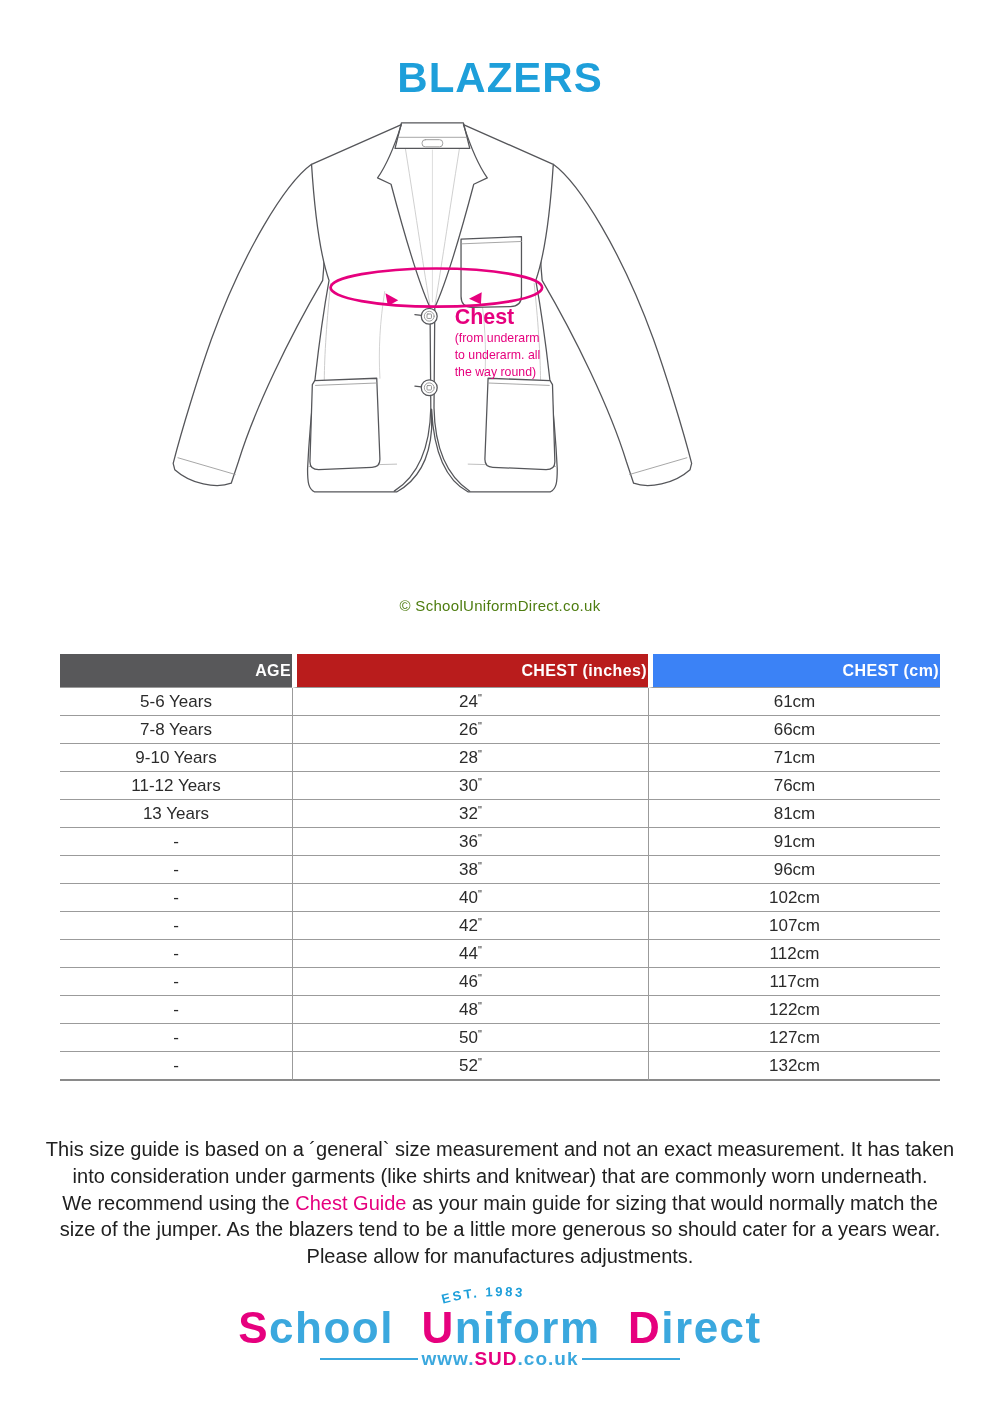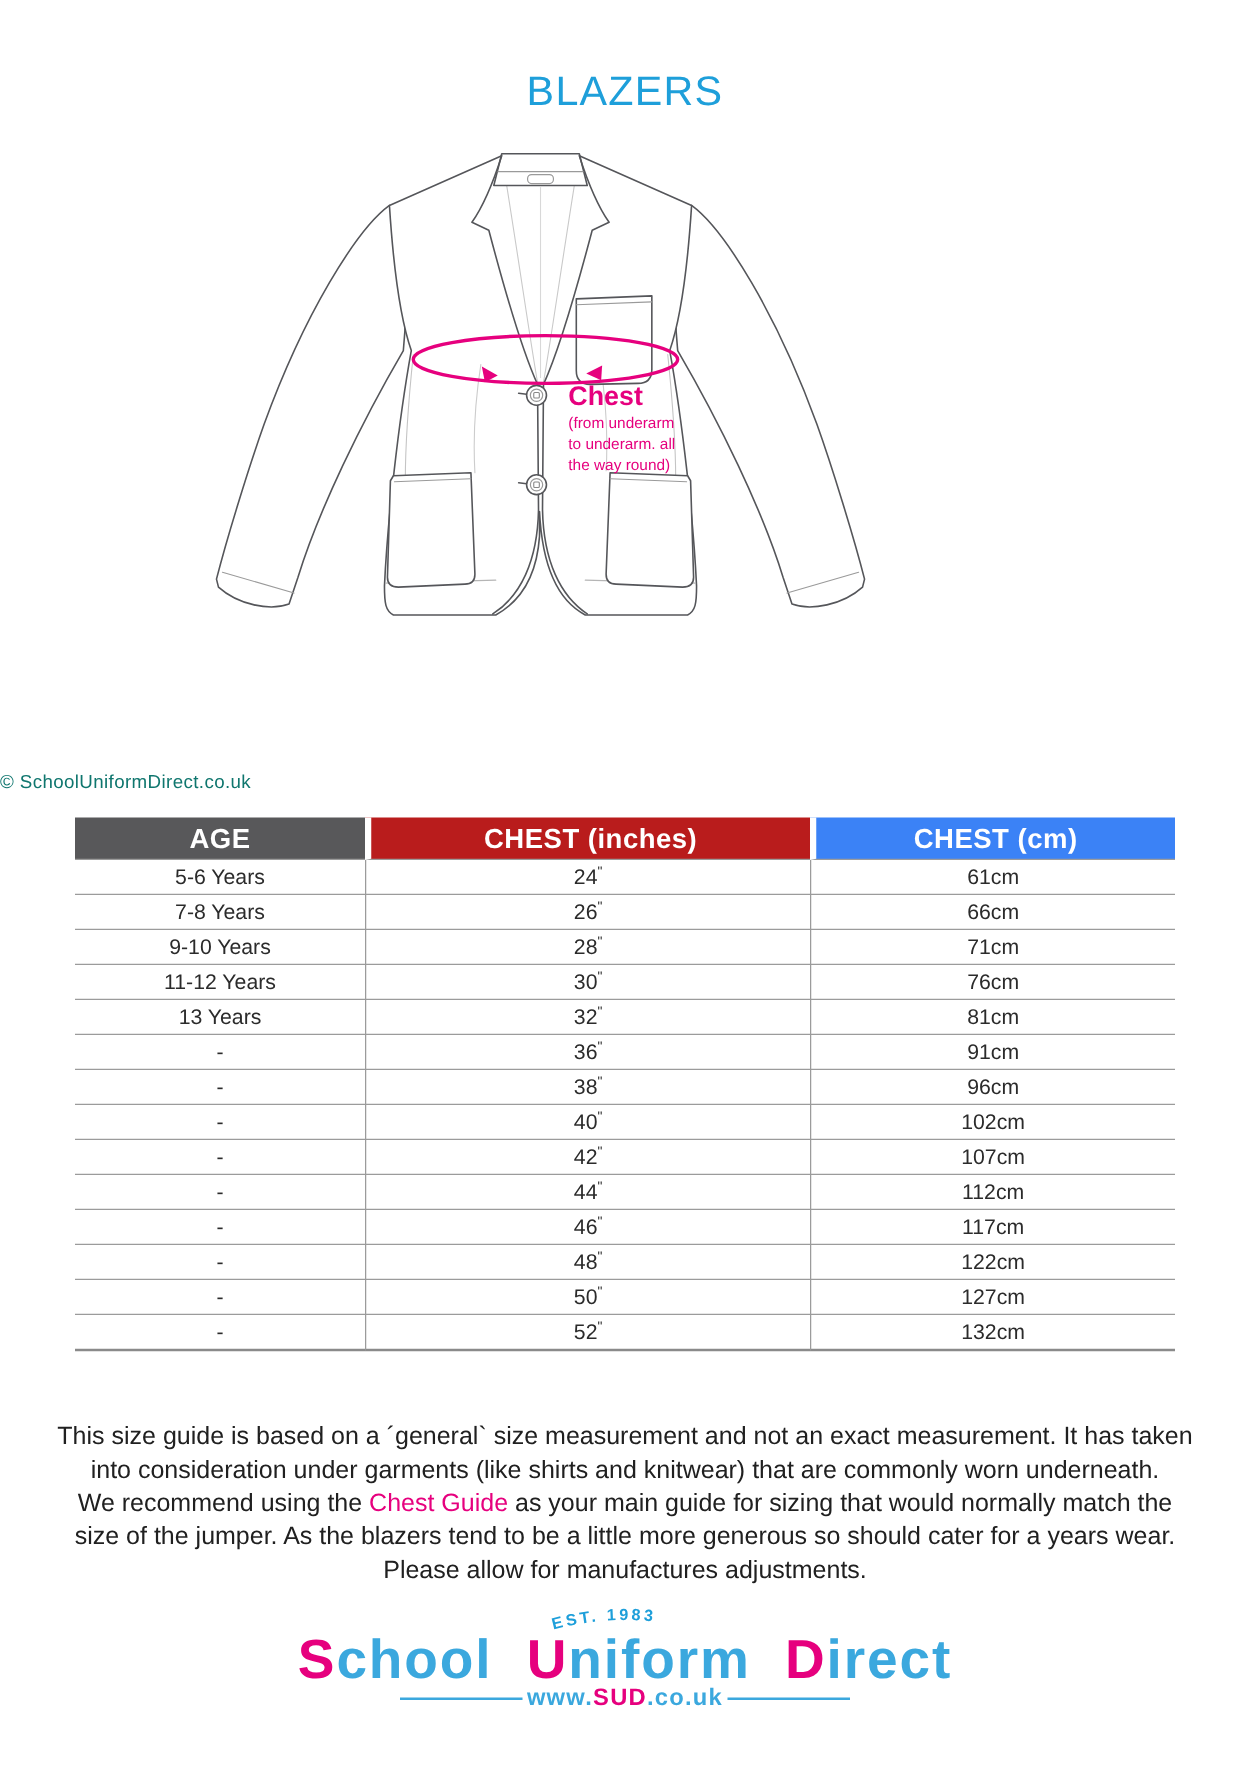--- a/index.html
+++ b/index.html
@@ -1,32 +1,32 @@
 <!DOCTYPE html>
 <html><head>
 <meta charset="utf-8">
 <style>
   html,body{margin:0;padding:0;background:#fff;}
   .page{position:relative;width:1000px;height:1414px;background:#fff;overflow:hidden;
         font-family:"Liberation Sans",sans-serif;}
 
   
   .title{position:absolute;top:54px;left:0;width:1000px;text-align:center;
-         font-size:33px;font-weight:400;letter-spacing:1px;color:#1E9FDA;}
+         font-size:42px;font-weight:700;letter-spacing:1px;color:#1E9FDA;}
 
   
   .diagram{position:absolute;top:112px;left:170px;width:660px;height:480px;}
-  .copyright{position:absolute;top:597px;left:0;width:1000px;text-align:left;
-             font-size:15px;color:#0f766e;letter-spacing:.3px;margin-top:20px;}
+  .copyright{position:absolute;top:597px;left:0;width:1000px;text-align:center;
+             font-size:15px;color:#4d7c0f;letter-spacing:.3px;}
 
   
   .size-table{position:absolute;top:654px;left:60px;width:880px;
               border-collapse:separate;border-spacing:0;table-layout:fixed;}
-  .size-table th{height:31px;font-size:22px;font-weight:700;color:#fff;
-                 text-align:center;letter-spacing:.4px;border-bottom:1px solid #9b9b9b;margin-left:28px;}
+  .size-table th{height:31px;font-size:16px;font-weight:700;color:#fff;
+                 text-align:right;letter-spacing:.4px;border-bottom:1px solid #9b9b9b;margin-left:28px;}
   .size-table th.h-age{background:#58585A;}
   .size-table th.h-in{background:#b91c1c;border-left:5px solid #fff;}
   .size-table th.h-cm{background:#3b82f6;border-left:5px solid #fff;}
   .size-table td{height:27px;line-height:27px;padding:0;font-size:17px;color:#2b2b2b;
                  text-align:center;border-bottom:1px solid #9b9b9b;white-space:nowrap;}
   .size-table td.c1,.size-table td.c2{border-left:1px solid #9b9b9b;}
   .size-table tr:last-child td{border-bottom:2px solid #8a8a8a;}
   .inch{font-size:11px;vertical-align:top;line-height:20px;}
 
   

